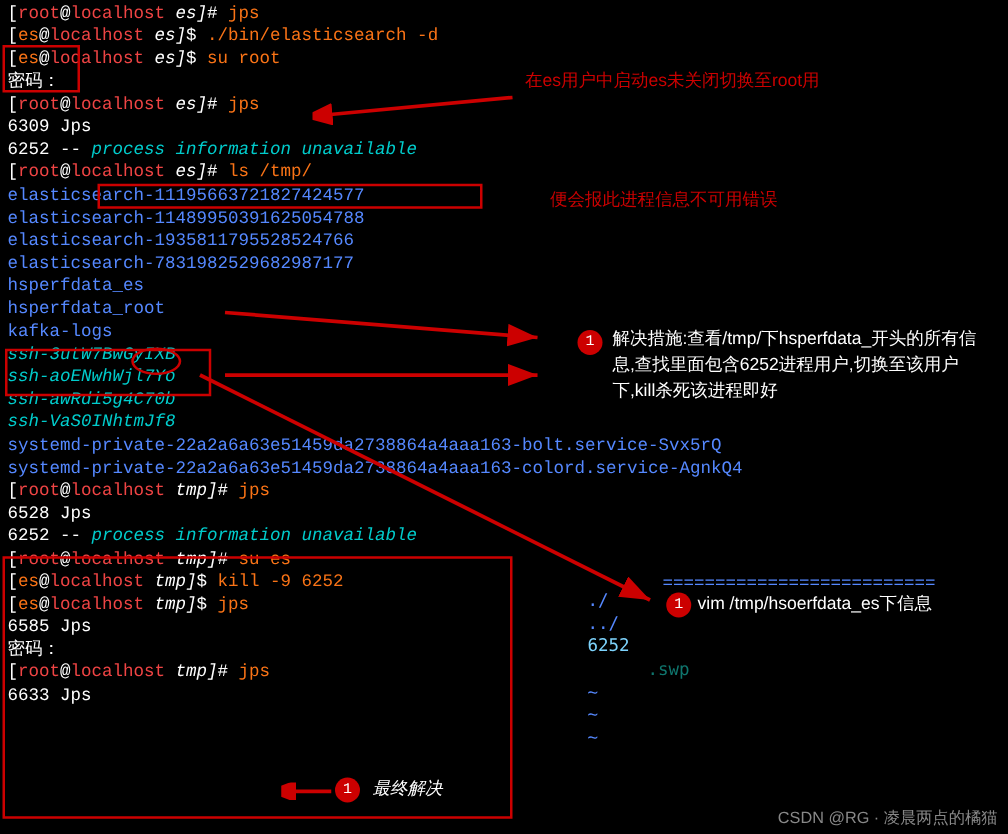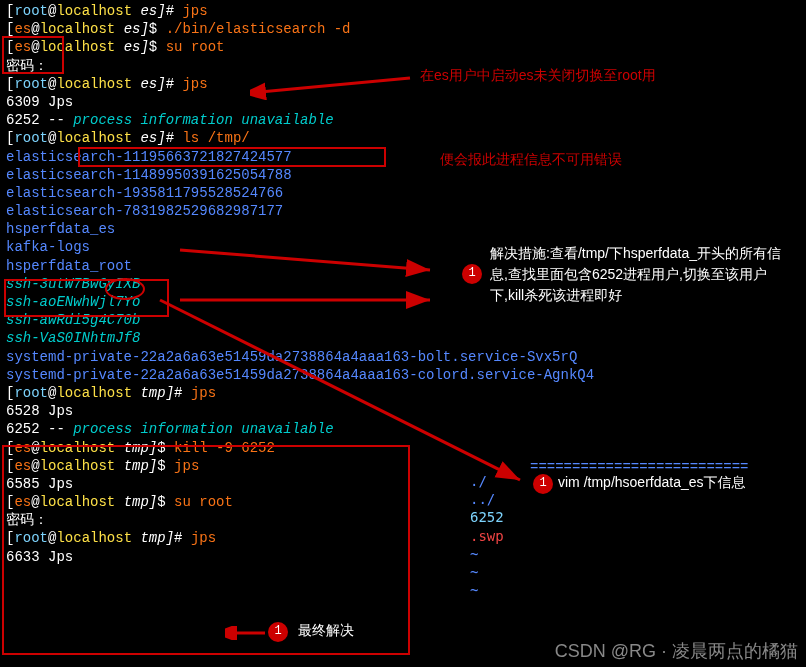--- a/index.html
+++ b/index.html
@@ -10,23 +10,23 @@
       color: #fff;
       width: 806px;
       height: 667px;
       position: relative;
       overflow: hidden;
       line-height: 1.3;
       padding: 2px 6px;
     }
     .line { white-space: pre; }
     .root-bracket { color: #fff; }
-    .user-root { color: #7dd3fc; }
+    .user-root { color: #ef4444; }
     .at { color: #fff; }
-    .host { color: #fde047; }
+    .host { color: #ef4444; }
     .path { color: #ffffff; font-style: italic; }
     .prompt-end { color: #fff; }
     .cmd { color: #f97316; }
     .cyan { color: #00cccc; font-style: italic; }
     .blue { color: #5588ff; }
     .annotation {
       position: absolute;
       color: #cc0000;
       font-family: 'Microsoft YaHei', sans-serif;
       font-size: 14px;
@@ -63,21 +63,21 @@
     }
     .arrow {
       position: absolute;
       pointer-events: none;
     }
     .watermark {
       position: absolute;
       bottom: 4px;
       right: 8px;
       color: #888;
-      font-size: 18px;
+      font-size: 13px;
       font-family: 'Microsoft YaHei', sans-serif;
     }
     .vim-tilde { color: #5588ff; }
     .vim-sep { position: absolute; color: #5588ff; }
   </style>
 </head>
 <body>
 
 <div id="terminal">
     <div class="line"><span class="root-bracket">[</span><span class="user-root">root</span><span class="at">@</span><span class="host">localhost</span><span class="path"> es]</span><span class="prompt-end"># </span><span class="cmd">jps</span></div>
@@ -86,62 +86,62 @@
     <div class="line">密码：</div>
     <div class="line"><span class="root-bracket">[</span><span class="user-root">root</span><span class="at">@</span><span class="host">localhost</span><span class="path"> es]</span><span class="prompt-end"># </span><span class="cmd">jps</span></div>
     <div class="line">6309 Jps</div>
     <div class="line"><span>6252 -- </span><span class="cyan">process</span> <span class="cyan">information</span> <span class="cyan">unavailable</span></div>
     <div class="line"><span class="root-bracket">[</span><span class="user-root">root</span><span class="at">@</span><span class="host">localhost</span><span class="path"> es]</span><span class="prompt-end"># </span><span class="cmd">ls /tmp/</span></div>
     <div class="line"><span class="blue">elasticsearch-11195663721827424577</span></div>
     <div class="line"><span class="blue">elasticsearch-11489950391625054788</span></div>
     <div class="line"><span class="blue">elasticsearch-1935811795528524766</span></div>
     <div class="line"><span class="blue">elasticsearch-7831982529682987177</span></div>
     <div class="line"><span class="blue">hsperfdata_es</span></div>
+    <div class="line"><span class="blue">hsperfdata_root</span></div>
     <div class="line"><span class="blue">kafka-logs</span></div>
-    <div class="line"><span class="blue">hsperfdata_root</span></div>
     <div class="line"><span class="cyan">ssh-3utW7BwGyIXB</span></div>
     <div class="line"><span class="cyan">ssh-aoENwhWjl7Yo</span></div>
     <div class="line"><span class="cyan">ssh-awRdi5g4C70b</span></div>
     <div class="line"><span class="cyan">ssh-VaS0INhtmJf8</span></div>
     <div class="line"><span class="blue">systemd-private-22a2a6a63e51459da2738864a4aaa163-bolt.service-Svx5rQ</span></div>
     <div class="line"><span class="blue">systemd-private-22a2a6a63e51459da2738864a4aaa163-colord.service-AgnkQ4</span></div>
     <div class="line"><span class="root-bracket">[</span><span class="user-root">root</span><span class="at">@</span><span class="host">localhost</span><span class="path"> tmp]</span><span class="prompt-end"># </span><span class="cmd">jps</span></div>
     <div class="line">6528 Jps</div>
     <div class="line"><span>6252 -- </span><span class="cyan">process</span> <span class="cyan">information</span> <span class="cyan">unavailable</span></div>
+    <div class="line"><span class="root-bracket">[</span><span class="user-root">root</span><span class="at">@</span><span class="host">localhost</span><span class="path"> tmp]</span><span class="prompt-end"># </span><span class="cmd">su es</span></div>
     <div class="line"><span class="root-bracket">[</span><span class="cmd">es</span><span class="at">@</span><span class="host">localhost</span><span class="path"> tmp]</span><span class="prompt-end">$ </span><span class="cmd">kill -9 6252</span></div>
     <div class="line"><span class="root-bracket">[</span><span class="cmd">es</span><span class="at">@</span><span class="host">localhost</span><span class="path"> tmp]</span><span class="prompt-end">$ </span><span class="cmd">jps</span></div>
     <div class="line">6585 Jps</div>
-    <div class="line"><span class="root-bracket">[</span><span class="cmd">es</span><span class="at">@</span><span class="host">localhost</span><span class="path"> tmp]</span><span class="prompt-end">$ </span><span class="cmd">su root</span></div>
     <div class="line">密码：</div>
     <div class="line"><span class="root-bracket">[</span><span class="user-root">root</span><span class="at">@</span><span class="host">localhost</span><span class="path"> tmp]</span><span class="prompt-end"># </span><span class="cmd">jps</span></div>
     <div class="line">6633 Jps</div>
   </div>
 
 <div class="red-box" style="left:2px; top:36px; width:62px; height:38px;"></div>
 <div class="red-box" style="left:78px; top:147px; width:308px; height:20px;"></div>
 <div class="red-box" style="left:4px; top:279px; width:165px; height:38px;"></div>
 <div class="red-box" style="left:2px; top:445px; width:408px; height:210px;"></div>
 
 <div class="red-circle" style="left:105px; top:278px; width:40px; height:22px;"></div>
 
-<div class="annotation" style="left:420px; top:66px;">在es用户中启动es未关闭切换至root用</div>
+<div class="annotation" style="left:420px; top:55px;">在es用户中启动es未关闭切换至root用</div>
 <div class="annotation" style="left:440px; top:150px;">便会报此进程信息不可用错误</div>
-<div class="annotation-white" style="left:490px; top:243px; width:300px;"><span>解决措施:查看/tmp/下hsperfdata_开头的所有信息,查找里面包含6252进程用户,切换至该用户下,kill杀死该进程即好</span></div>
+<div class="annotation-white" style="left:490px; top:260px; width:300px;"><span>解决措施:查看/tmp/下hsperfdata_开头的所有信息,查找里面包含6252进程用户,切换至该用户下,kill杀死该进程即好</span></div>
 <div class="annotation-white" style="left:558px; top:472px; width:200px;"><span>vim  /tmp/hsoerfdata_es下信息</span></div>
-<div class="annotation-white" style="left:298px; top:620px;">最终解决</div>
+<div class="annotation-white" style="left:298px; top:620px;font-style:italic;">最终解决</div>
 
 <div class="badge" style="left:462px; top:264px;">1</div>
 <div class="badge" style="left:533px; top:474px;">1</div>
 <div class="badge" style="left:268px; top:622px;">1</div>
 
 <div style="position:absolute; left:470px; top:472px; color:#5588ff; font-family:monospace;">
   <div class="line"><span>./</span></div>
   <div class="line"><span>../</span></div>
   <div class="line" style="color:#7dd3fc;"><span>6252</span></div>
-  <div class="line" style="color:#ef4444;"><span>.swp</span></div>
+  <div class="line" style="color:#0f766e;margin-left:48px;"><span>.swp</span></div>
   <div class="line vim-tilde">~</div>
   <div class="line vim-tilde">~</div>
   <div class="line vim-tilde">~</div>
 </div>
 <div class="vim-sep" style="left:530px; top:458px;">==========================</div>
 
 <svg class="arrow" style="left:250px; top:70px;" width="170" height="30">
   <defs>
       <marker id="ah1" markerWidth="10" markerHeight="10" refX="2" refY="3" orient="auto">
         <path d="M0,0 L0,6 L8,3 z" fill="#cc0000"></path>

